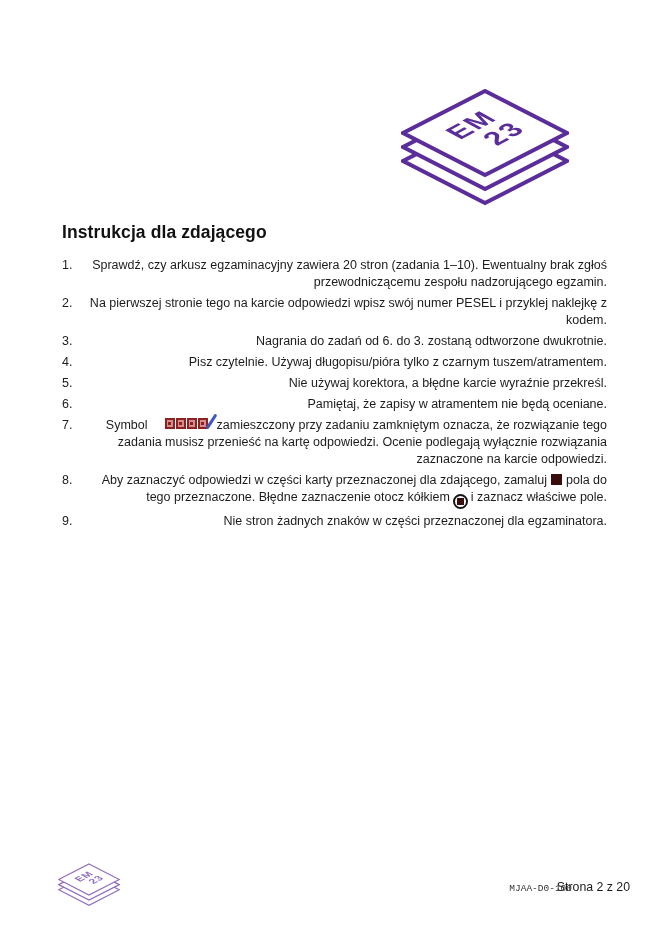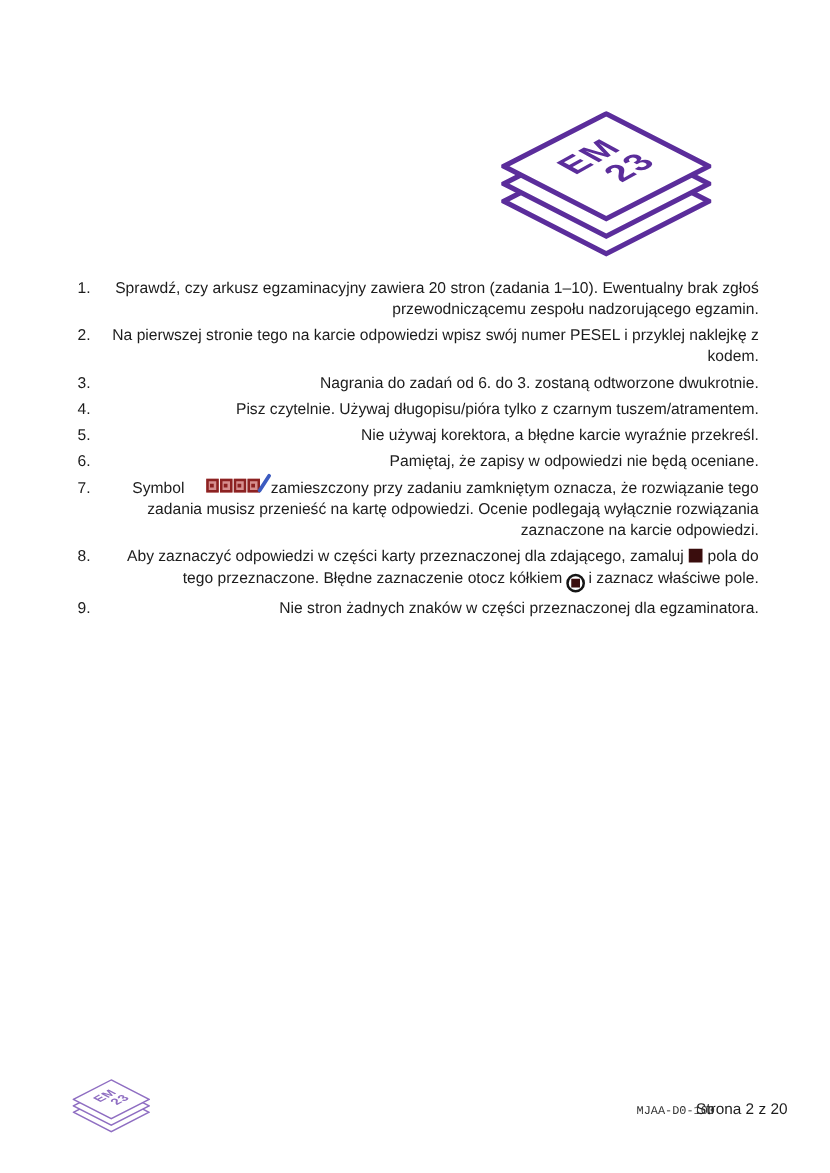--- a/index.html
+++ b/index.html
@@ -103,20 +103,21 @@
       <polygon points="84,16 166,58 84,100 2,58"></polygon>
       <polygon points="84,2 166,44 84,86 2,44"></polygon>
       <g transform="translate(84,42) scale(1,0.55) rotate(-45)">
         <text x="-2" y="-6">EM</text>
         <text x="10" y="28">23</text>
       </g>
     </svg>
   </div>
 
   <div class="content">
+    <h1 class="title">Instrukcja dla zdającego</h1>
     <ol class="instructions" id="instruction-list">
         <li>
           <span class="num">1.</span>
           <span class="item-body">Sprawdź, czy arkusz egzaminacyjny zawiera 20 stron (zadania 1–10). Ewentualny brak zgłoś przewodniczącemu zespołu nadzorującego egzamin.</span>
         </li>
         <li>
           <span class="num">2.</span>
           <span class="item-body">Na pierwszej stronie tego na karcie odpowiedzi wpisz swój numer PESEL i przyklej naklejkę z kodem.</span>
         </li>
         <li>
@@ -126,21 +127,21 @@
         <li>
           <span class="num">4.</span>
           <span class="item-body">Pisz czytelnie. Używaj długopisu/pióra tylko z czarnym tuszem/atramentem.</span>
         </li>
         <li>
           <span class="num">5.</span>
           <span class="item-body">Nie używaj korektora, a błędne karcie wyraźnie przekreśl.</span>
         </li>
         <li>
           <span class="num">6.</span>
-          <span class="item-body">Pamiętaj, że zapisy w odpowiedzi nie będą oceniane.</span>
+          <span class="item-body">Pamiętaj, że zapisy w atramentem nie będą oceniane.</span>
         </li>
         <li>
           <span class="num">7.</span>
           <span class="item-body">Symbol<span class="transfer-icon"><span class="sq"></span><span class="sq"></span><span class="sq"></span><span class="sq"></span><span class="pen"></span></span>zamieszczony przy zadaniu zamkniętym oznacza, że rozwiązanie tego zadania musisz przenieść na kartę odpowiedzi. Ocenie podlegają wyłącznie rozwiązania zaznaczone na karcie odpowiedzi.</span>
         </li>
         <li>
           <span class="num">8.</span>
           <span class="item-body">Aby zaznaczyć odpowiedzi w części karty przeznaczonej dla zdającego, zamaluj<span class="filled-square-icon"></span>pola do tego przeznaczone. Błędne zaznaczenie otocz kółkiem<span class="circled-square-icon">
               <span class="inner-sq"></span>
             </span>i zaznacz właściwe pole.</span>

